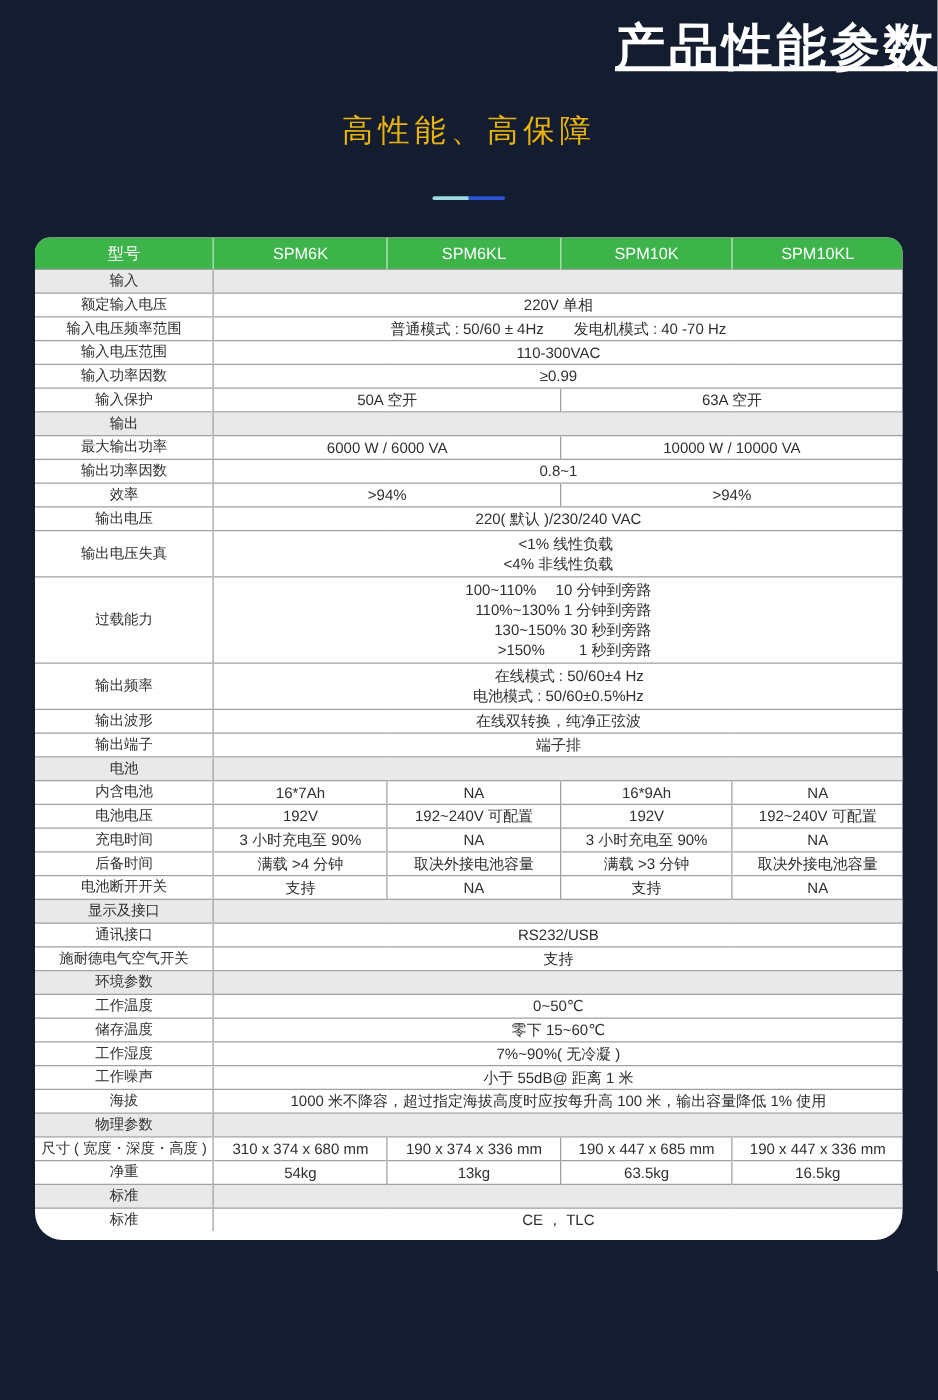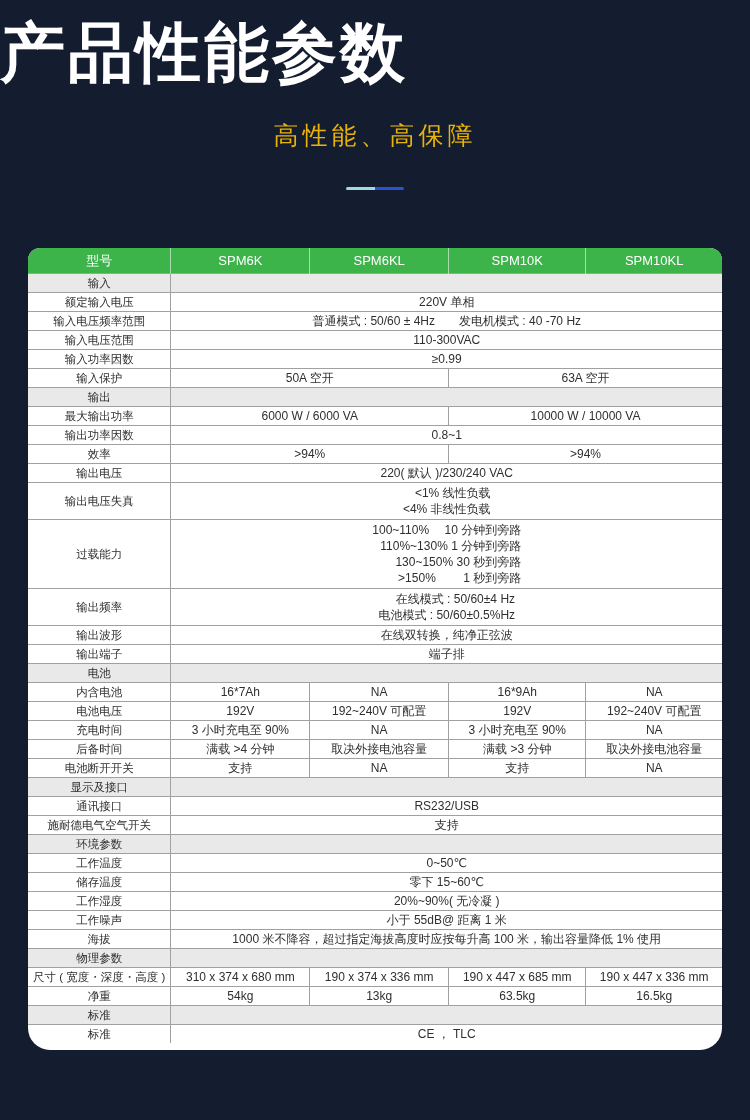--- a/index.html
+++ b/index.html
@@ -4,33 +4,33 @@
 <style>
   html,body{margin:0;padding:0;}
   body{
     width:750px;height:1120px;
     background:var(--bg,#131d2f);
     font-family:"Liberation Sans","DejaVu Sans",sans-serif;
     overflow:hidden;
   }
   .page{position:relative;width:750px;height:1120px;}
   .title{
-    margin:14px 0 0;text-align:left;color:#ffffff;
-    font-size:65px;font-weight:bold;letter-spacing:3px;line-height:1.2;
+    margin:14px 0 0;text-align:right;color:#ffffff;
+    font-size:40px;font-weight:bold;letter-spacing:3px;line-height:1.2;text-decoration:underline;
   }
   .subtitle{
     margin:28px 0 0;text-align:center;color:#eab308;
     font-size:25px;letter-spacing:4px;line-height:1.2;font-weight:normal;
   }
   .divider{width:58px;height:3px;margin:37px auto 0;display:flex;}
   .divider .seg{flex:1;height:100%;}
   .divider .seg.cyan{background:var(--cyan,#9fd9e2);border-radius:2px 0 0 2px;}
   .divider .seg.blue{background:var(--blue,#2b52d4);border-radius:0 2px 2px 0;}
   .card{
-    width:694px;margin:58px auto 0;background:#ffffff;
+    width:694px;margin:30px auto 0;background:#ffffff;
     border-radius:12px 12px 22px 22px;overflow:hidden;
     padding-bottom:7px;box-sizing:border-box;
   }
   table{width:100%;border-collapse:collapse;table-layout:fixed;font-size:12px;color:#2f2f2f;}
   col.c-label{width:20.6%;}
   col.c-m1{width:20.0%;}
   col.c-m2{width:20.0%;}
   col.c-m3{width:19.8%;}
   col.c-m4{width:19.6%;}
   thead th{
@@ -214,21 +214,21 @@
           <tr>
             <th class="label">工作温度</th>
             <td colspan="4">0~50℃</td>
           </tr>
           <tr>
             <th class="label">储存温度</th>
             <td colspan="4">零下 15~60℃</td>
           </tr>
           <tr>
             <th class="label">工作湿度</th>
-            <td colspan="4">20%~90%( 无冷凝 )</td>
+            <td colspan="4">7%~90%( 无冷凝 )</td>
           </tr>
           <tr>
             <th class="label">工作噪声</th>
             <td colspan="4">小于 55dB@ 距离 1 米</td>
           </tr>
           <tr>
             <th class="label">海拔</th>
             <td colspan="4">1000 米不降容，超过指定海拔高度时应按每升高 100 米，输出容量降低 1% 使用</td>
           </tr>
           <tr class="section">

